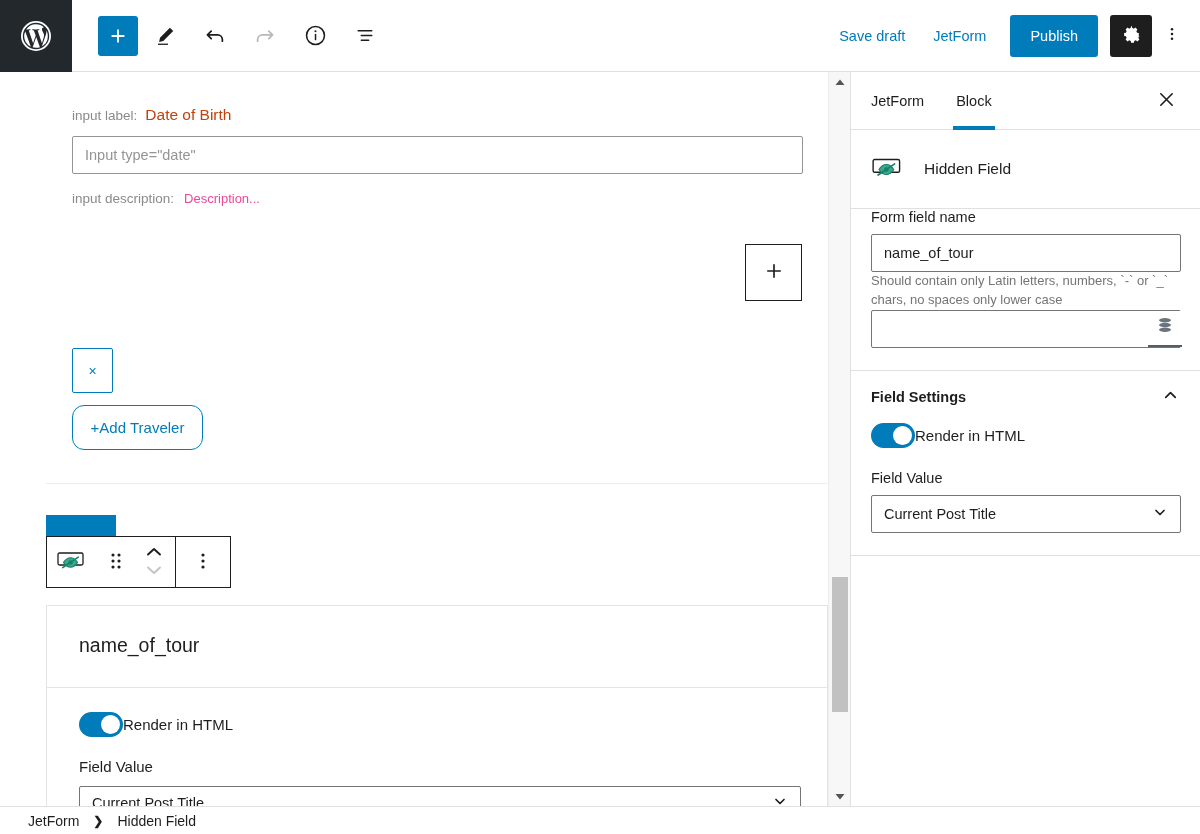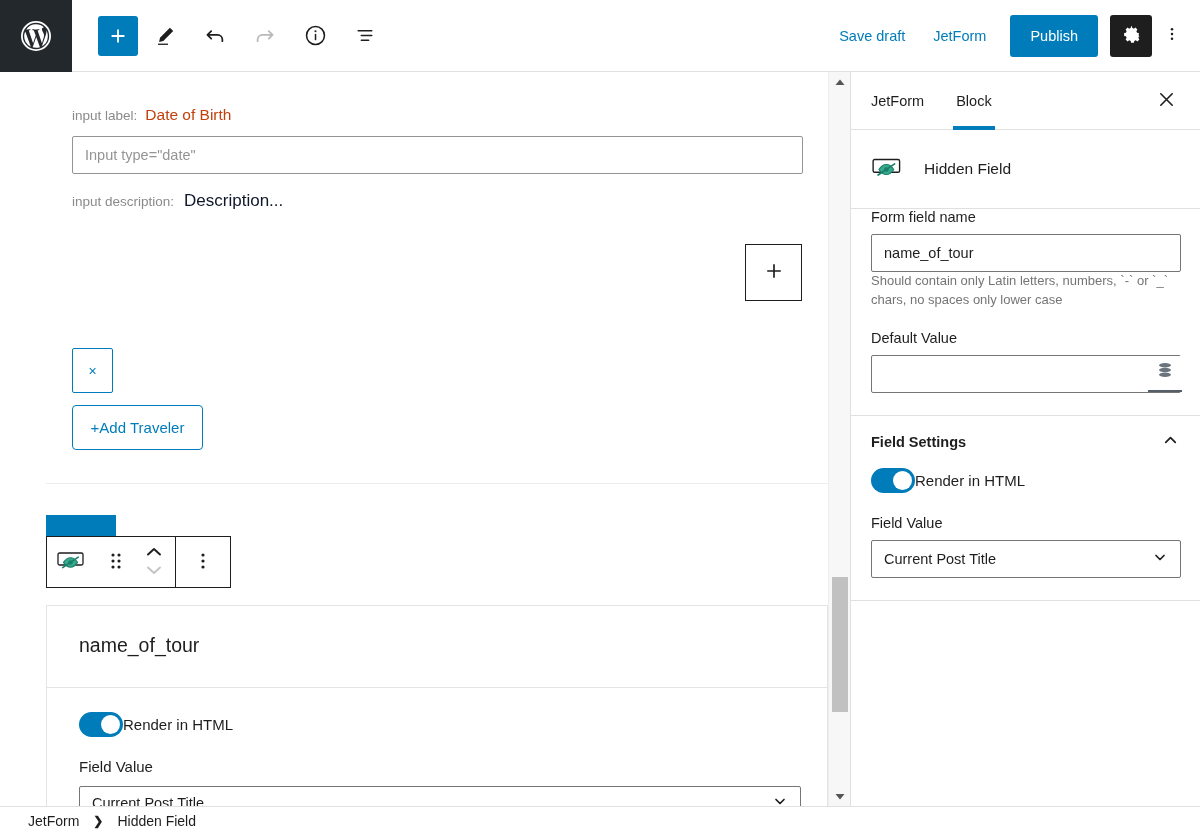--- a/index.html
+++ b/index.html
@@ -115,21 +115,21 @@
     font-size: 14.5px; font-family: "Liberation Sans", sans-serif;
     color: #1e1e1e;
   }
   .text-input::placeholder { color: #949494; }
   .desc-row {
     display: flex; align-items: baseline; gap: 10px;
     padding-top: 17px;
     text-align: right;
   }
   .desc-muted { color: #8a8a8a; font-size: 13.5px; }
-  .desc-val { color: #0f172a; font-size: 17px; }
+  .desc-val { color: #ec4899; font-size: 13px; }
 
   .appender-plus {
     position: absolute; left: 699px; top: 172px;
     width: 57px; height: 57px;
     border: 1px solid #1e1e1e; background: #fff;
     display: flex; align-items: center; justify-content: center;
     cursor: pointer; z-index: 4;
   }
 
   .remove-btn {
@@ -141,21 +141,21 @@
     font-family: "Liberation Sans", sans-serif;
     border-radius: 2px;
   }
   .add-traveler-btn {
     position: absolute; left: 26px; top: 333px;
     width: 131px; height: 45px;
     border: 1px solid #007cba; background: #fff;
     color: #007cba; font-size: 15px; cursor: pointer;
     display: flex; align-items: center; justify-content: center;
     font-family: "Liberation Sans", sans-serif;
-    border-radius: 4px;
+    border-radius: 12px;
   }
 
   
   .sel-block-wrap {
     position: absolute; left: 46px; top: 443px;
     width: 782px;
   }
   .block-tag {
     position: absolute; left: 0px; top: 0px;
     width: 70px; height: 21px;
@@ -577,21 +577,20 @@
       </span>
       <span class="title">Hidden Field</span>
     </div>
 
     <div class="panel">
       <div class="panel-body">
         <div class="f-label">Form field name</div>
         <input class="f-input" type="text" value="name_of_tour" style="">
         <div class="f-help">Should contain only Latin letters, numbers, `-` or `_` chars, no spaces only lower case</div>
 
-        <div class="f-label" style="margin-top:20px;">Default Value</div>
         <div class="f-input-wrap">
           <input class="f-input" type="text" value="" style="">
           <button class="db-icon-btn">
             <span>
               <svg width="18" height="20" viewBox="0 0 18 20">
                 <ellipse cx="9" cy="4.3" rx="6" ry="2.2" fill="#6b737c"></ellipse>
                 <ellipse cx="9" cy="9" rx="6" ry="2.2" fill="#6b737c"></ellipse>
                 <ellipse cx="9" cy="13.7" rx="6" ry="2.2" fill="#6b737c"></ellipse>
               </svg>
             </span>

